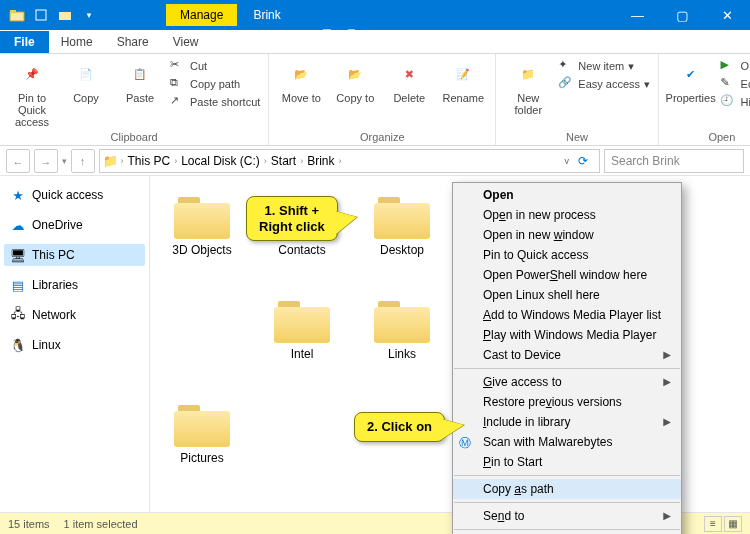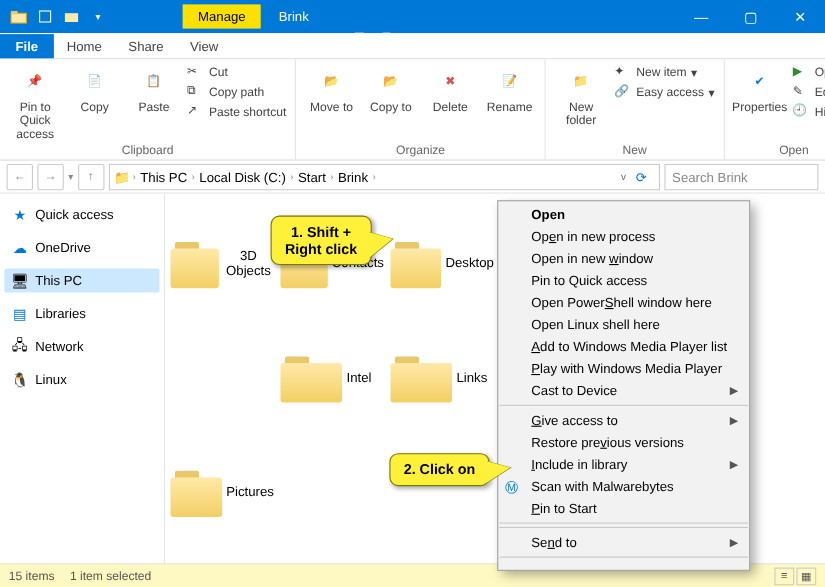--- a/index.html
+++ b/index.html
@@ -38,21 +38,21 @@
 .search { width: 140px; height: 24px; border: 1px solid #ccc; padding: 0 6px; color: #888; display: flex; align-items: center; gap: 4px; }
 
 .content { display: flex; height: 336px; }
 .nav { width: 150px; border-right: 1px solid #e5e5e5; padding: 8px 4px; font-size: 12px; }
 .nav .item { display: flex; align-items: center; gap: 6px; padding: 3px 6px; border-radius: 2px; }
 .nav .item.sel { background: #cce8ff; }
 .nav .spacer { height: 8px; }
 .ic { width: 16px; height: 16px; display: inline-flex; align-items: center; justify-content: center; font-size: 13px; }
 
 .files { flex: 1; padding: 10px 4px; display: flex; flex-wrap: wrap; align-content: flex-start; gap: 4px 4px; position: relative; }
-.fitem { width: 96px; height: 100px; display: flex; flex-direction: row; align-items: center; justify-content: flex-start; gap: 4px; padding-top: 6px; font-size: 12px; text-align: center; border: 1px solid transparent; }
+.fitem { width: 96px; height: 100px; display: flex; flex-direction: column; align-items: center; justify-content: flex-start; gap: 4px; padding-top: 6px; font-size: 12px; text-align: center; border: 1px solid transparent; }
 .fitem.sel { background: #cce8ff; border-color: #99d1ff; }
 .foldericon { width: 56px; height: 46px; position: relative; }
 .foldericon::before { content:""; position:absolute; left:4px; top:4px; width:22px; height:8px; background:#e8c86a; border-radius:2px 2px 0 0; }
 .foldericon::after { content:""; position:absolute; left:0; top:10px; right:0; bottom:0; background:linear-gradient(#ffe9a8,#f3cf63); border-radius:3px; }
 
 .status { position: absolute; bottom: 0; left: 0; right: 0; height: 22px; border-top: 1px solid #e5e5e5; font-size: 11px; color: #555; display: flex; align-items: center; padding: 0 8px; gap: 14px; background:#fef9c3;justify-content:flex-end;}
 .status .viewbtns { margin-left:auto; display:flex; gap:2px; }
 .status .viewbtns span{ width:18px;height:16px;border:1px solid #ccc; display:inline-flex;align-items:center;justify-content:center;font-size:10px;}
 
 .ctxmenu { position: absolute; left: 452px; top: 182px; width: 230px; background: #f2f2f2; border: 1px solid #a0a0a0; box-shadow: 4px 4px 10px rgba(0,0,0,.35); font-size: 12px; padding: 2px 0; z-index: 50;}
@@ -332,20 +332,21 @@
   <div class="mi"><span><u>A</u>dd to Windows Media Player list</span></div>
   <div class="mi"><span><u>P</u>lay with Windows Media Player</span></div>
   <div class="mi"><span>Cast to Device</span><span class="sub">▶</span></div>
   <div class="sep"></div>
   <div class="mi"><span><u>G</u>ive access to</span><span class="sub">▶</span></div>
   <div class="mi"><span>Restore pre<u>v</u>ious versions</span></div>
   <div class="mi"><span><u>I</u>nclude in library</span><span class="sub">▶</span></div>
   <div class="mi"><span class="lefticon">Ⓜ</span><span>Scan with Malwarebytes</span></div>
   <div class="mi"><span><u>P</u>in to Start</span></div>
   <div class="sep"></div>
+  <div class="mi hl"><span>Copy <u>a</u>s path</span></div>
   <div class="sep"></div>
   <div class="mi"><span>Se<u>n</u>d to</span><span class="sub">▶</span></div>
   <div class="sep"></div>
   <div class="mi"></div>
 
 </div>
 
 <div class="callout c1">
   <span>1. Shift +</span><br><span>Right click</span>
   <span class="tail"></span>

